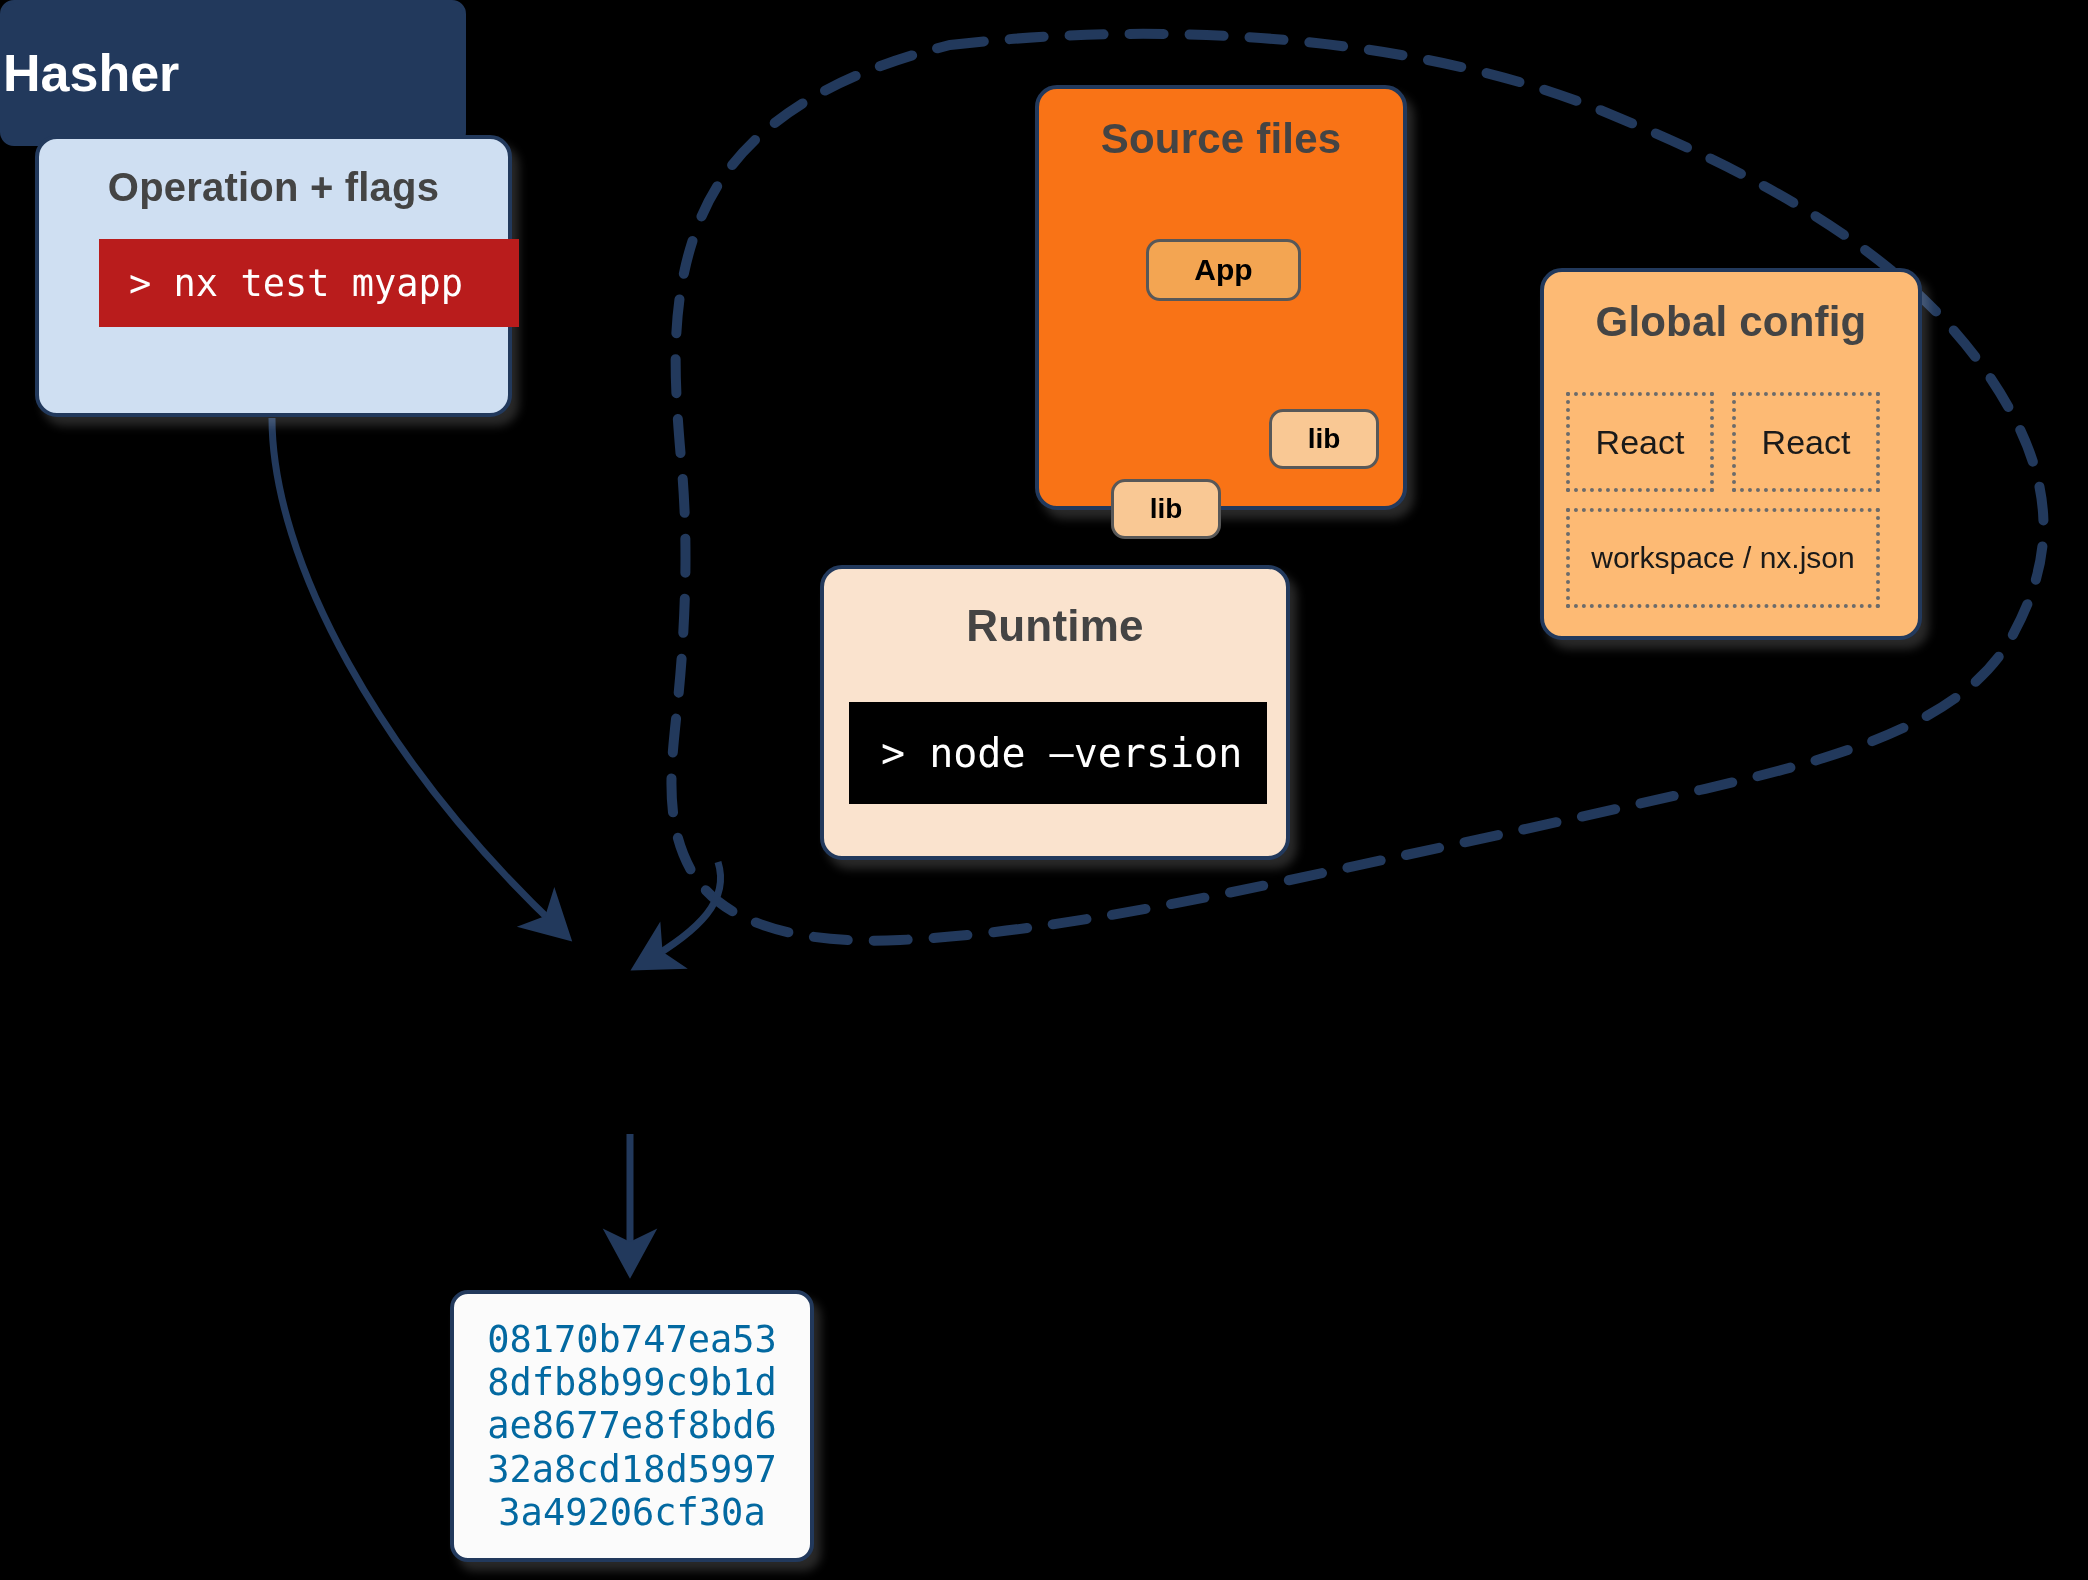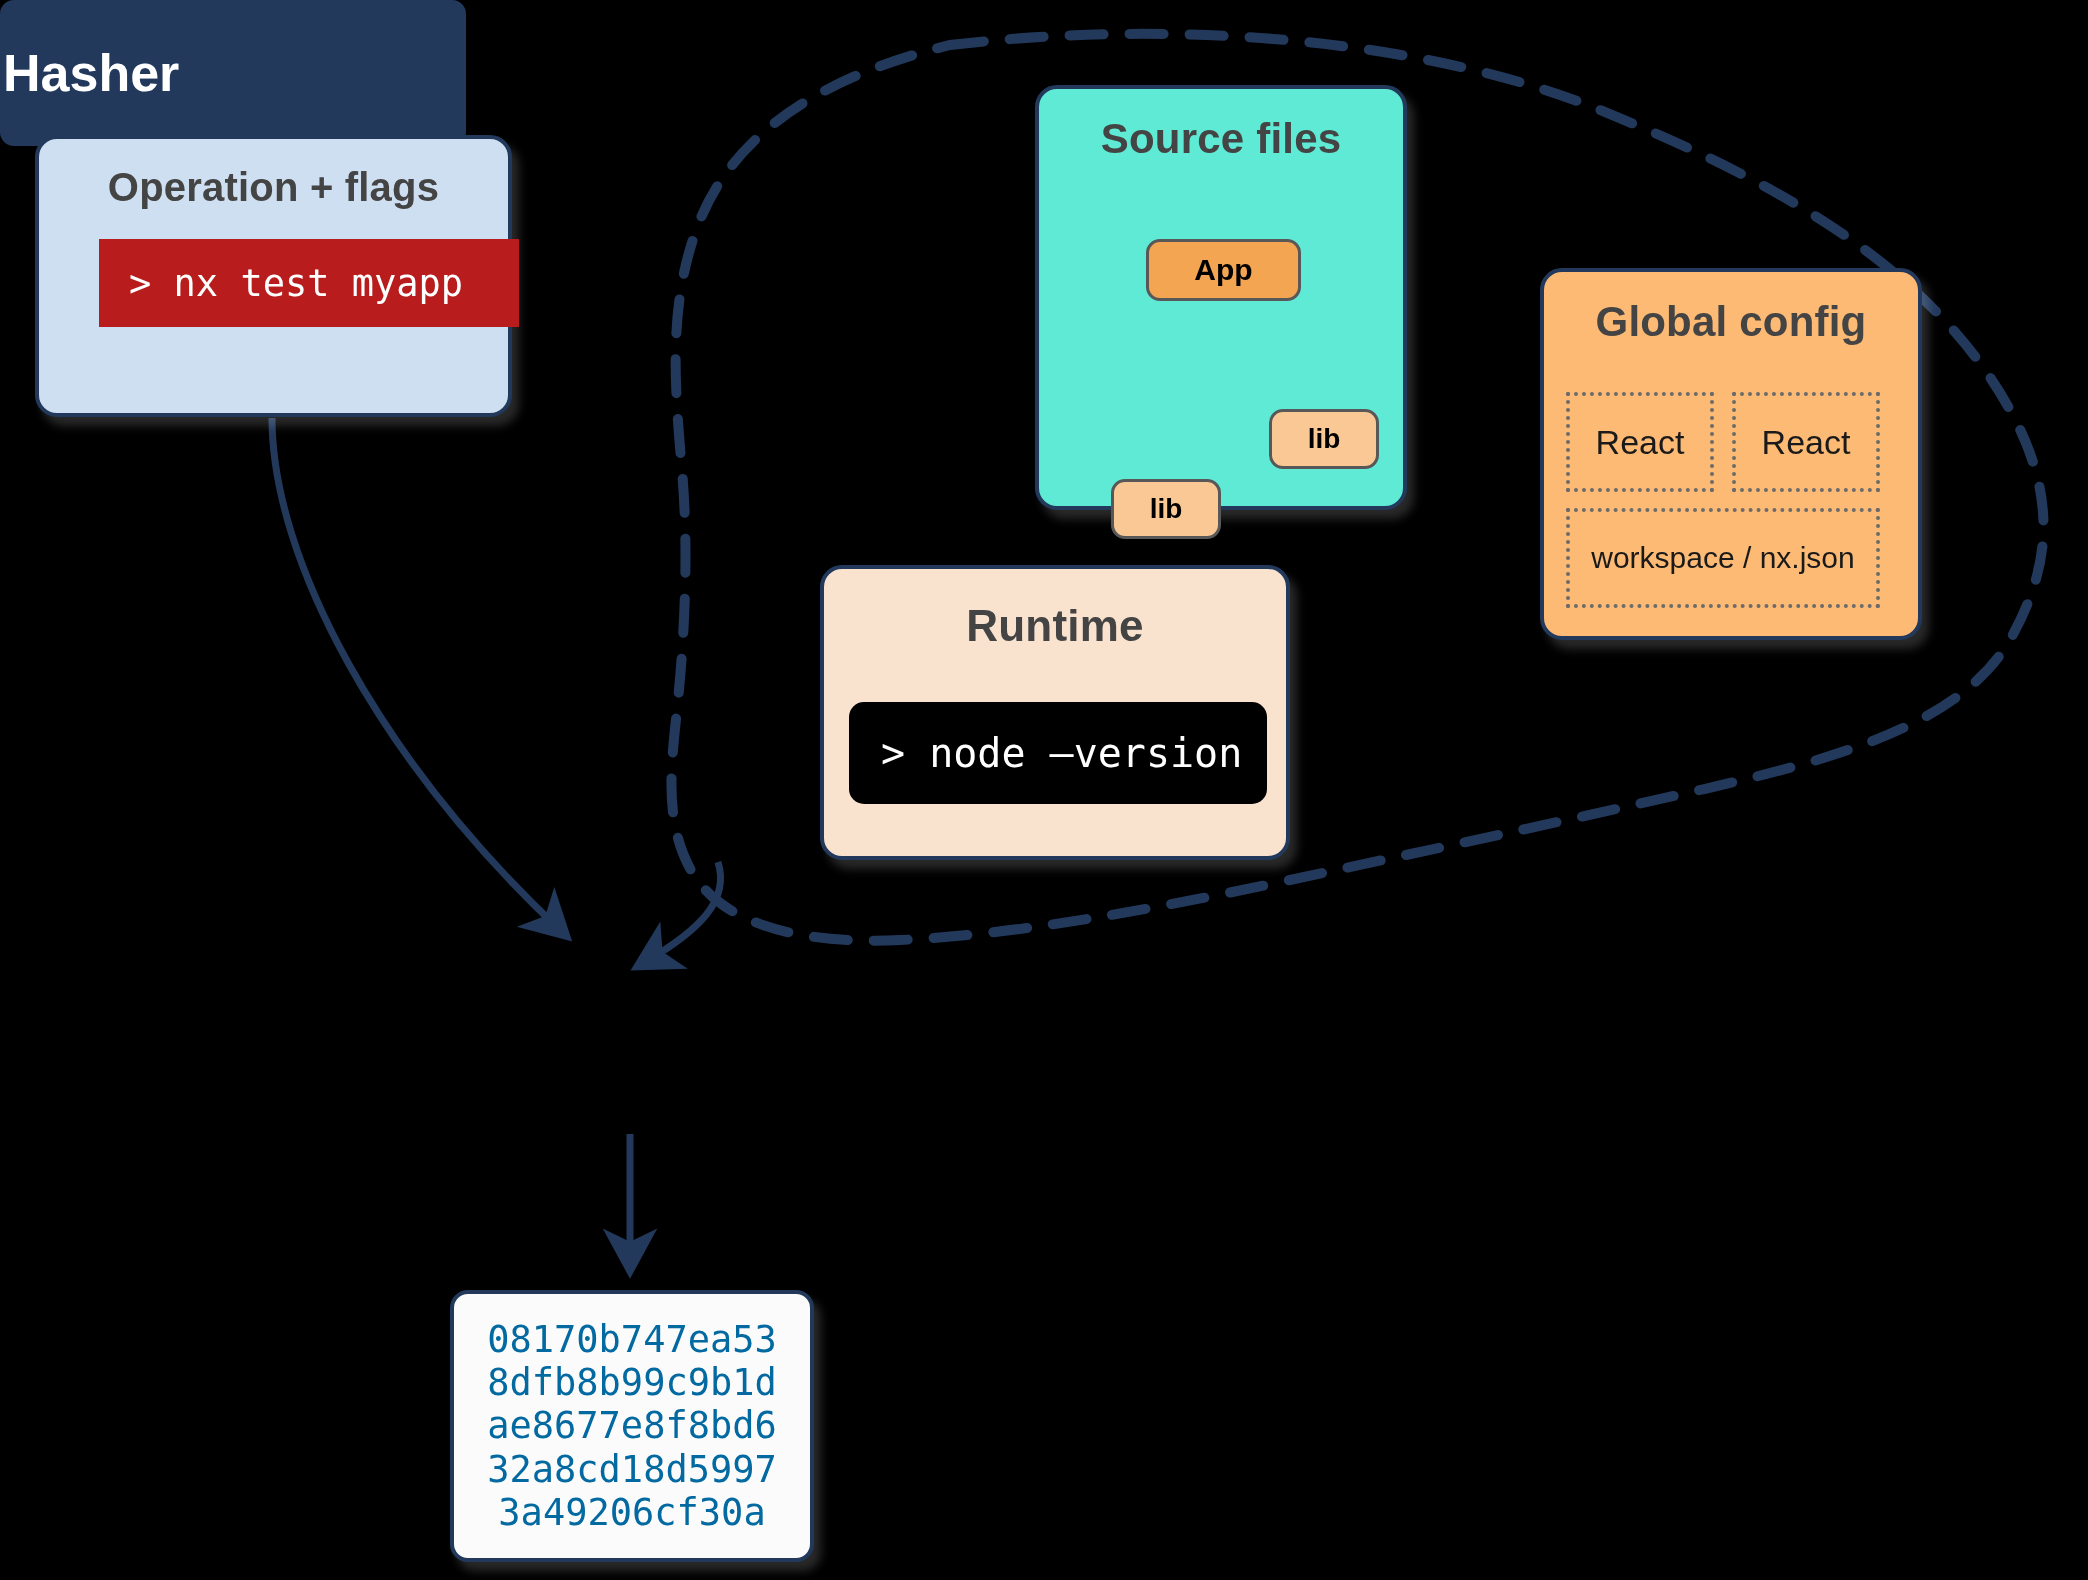--- a/index.html
+++ b/index.html
@@ -12,41 +12,41 @@
   .card-title{text-align:center;font-weight:bold;color:#444444;letter-spacing:.2px;}
 
   
   #op-card{left:35px;top:135px;width:477px;height:282px;background:#cfdff2;}
   #op-title{font-size:40px;margin-top:26px;}
   #op-term{position:absolute;left:28px;top:100px;width:420px;height:88px;background:#b91c1c;margin-left:32px;}
   #op-term-text{position:absolute;left:30px;top:50%;transform:translateY(-50%);
      color:#fff;font-family:"DejaVu Sans Mono",monospace;font-size:37px;white-space:pre;}
 
   
-  #src-card{left:1035px;top:85px;width:372px;height:425px;background:#5eead4;}
+  #src-card{left:1035px;top:85px;width:372px;height:425px;background:#f97316;}
   #src-title{font-size:42px;margin-top:26px;}
   .node{position:absolute;box-sizing:border-box;border:3px solid #585858;border-radius:14px;
         color:#000;font-weight:bold;display:flex;align-items:center;justify-content:center;}
   #node-app{left:107px;top:150px;width:155px;height:62px;background:#f3a552;font-size:30px;}
   #node-lib1{left:230px;top:320px;width:110px;height:60px;background:#f9c894;font-size:28px;}
   #node-lib2{left:72px;top:390px;width:110px;height:60px;background:#f9c894;font-size:28px;}
 
   
   #cfg-card{left:1540px;top:268px;width:382px;height:372px;background:#fdba74;}
   #cfg-title{font-size:42px;margin-top:26px;}
   .dotbox{position:absolute;box-sizing:border-box;border:4px dotted #6b6b6b;
           display:flex;align-items:center;justify-content:center;color:#1a1a1a;}
   #cfg-react{left:22px;top:120px;width:148px;height:100px;font-size:34px;}
   #cfg-jest{left:188px;top:120px;width:148px;height:100px;font-size:34px;}
   #cfg-ws{left:22px;top:236px;width:314px;height:100px;font-size:30px;}
 
   
   #rt-card{left:820px;top:565px;width:470px;height:295px;background:#fae3ce;}
   #rt-title{font-size:44px;margin-top:32px;}
-  #rt-term{position:absolute;left:25px;top:133px;width:418px;height:102px;background:#000;border-radius:15px;}
+  #rt-term{position:absolute;left:25px;top:133px;width:418px;height:102px;background:#000;}
   #rt-term-text{position:absolute;left:32px;top:50%;transform:translateY(-50%);
      color:#fff;font-family:"DejaVu Sans Mono",monospace;font-size:40px;white-space:pre;}
 
   
   #hasher-card{left:400px;top:992px;width:460px;height:140px;background:#22395c;
      border:3px solid #22395c;border-radius:14px;
      display:flex;align-items:center;justify-content:flex-start;}
   #hasher-label{color:#fff;font-weight:bold;font-size:52px;}
 
   

